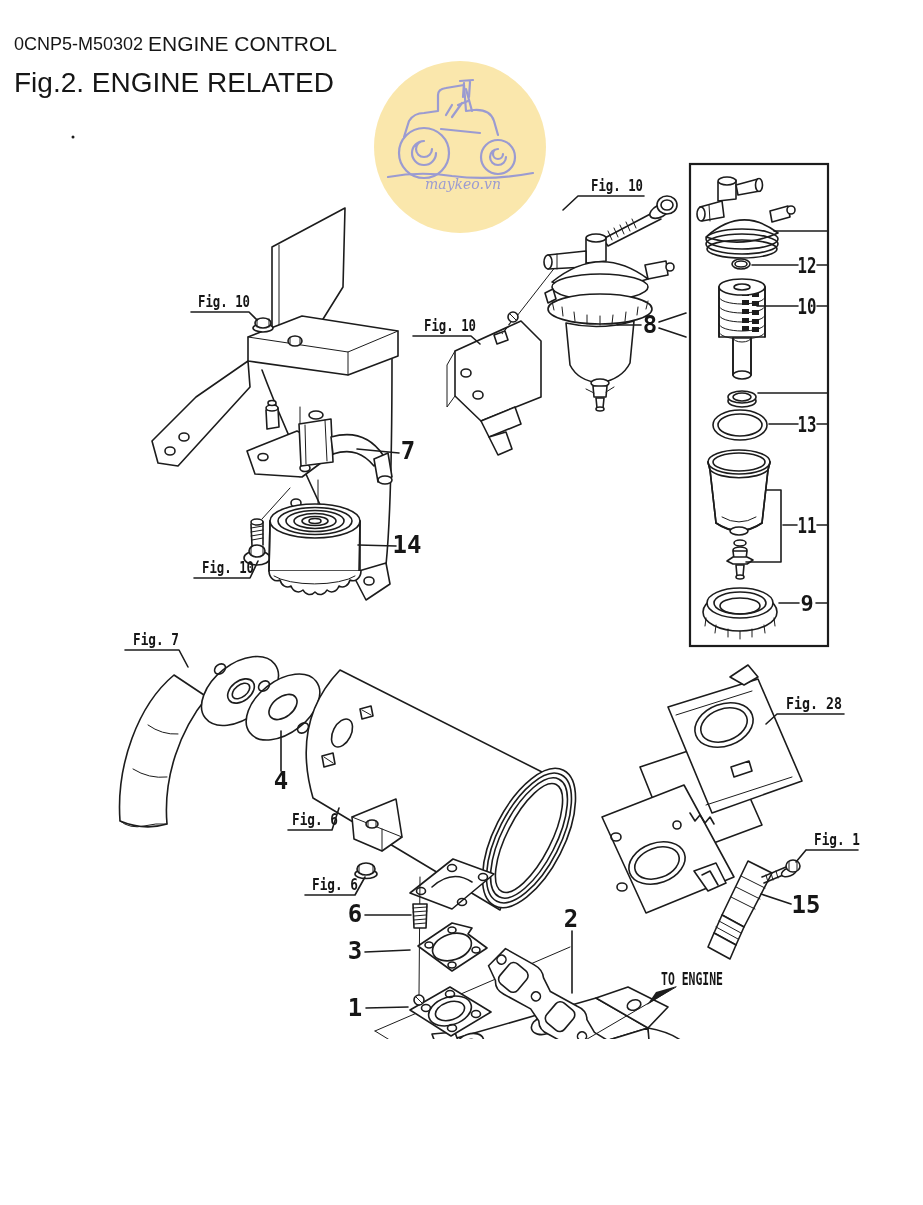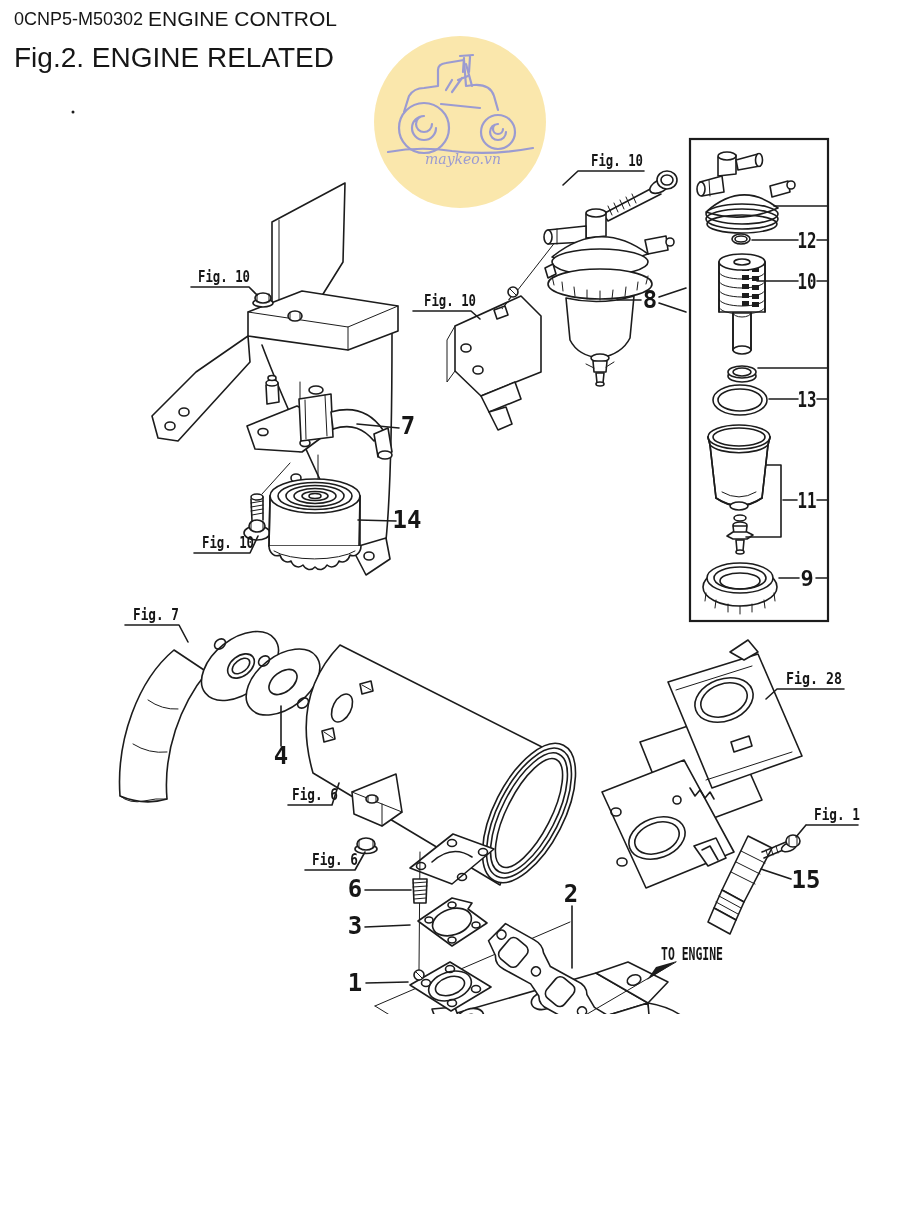--- a/index.html
+++ b/index.html
@@ -1,16 +1,16 @@
 <!DOCTYPE html>
 <html><head>
 <meta charset="utf-8">
 <style>
   html,body{margin:0;padding:0;background:#fff;}
-  .page{position:relative;width:923px;height:1014px;background:#fff;overflow:hidden;}
+  .page{position:relative;width:923px;height:1014px;background:#fff;overflow:hidden;margin-top:25px;}
   svg{position:absolute;left:0;top:0;}
   
   .ln{stroke:#1c1c1c;fill:none;stroke-width:1.6;stroke-linejoin:round;stroke-linecap:round;}
   .lnw{stroke:#1c1c1c;fill:#fff;stroke-width:1.6;stroke-linejoin:round;stroke-linecap:round;}
   .thin{stroke:#1c1c1c;fill:none;stroke-width:1;stroke-linecap:round;}
   .thick{stroke:#1c1c1c;fill:none;stroke-width:2.2;}
   .dash{stroke:#1c1c1c;fill:none;stroke-width:1.2;stroke-dasharray:4 3;}
   .dark{fill:#1c1c1c;stroke:none;}
   
   text{fill:#161616;}

